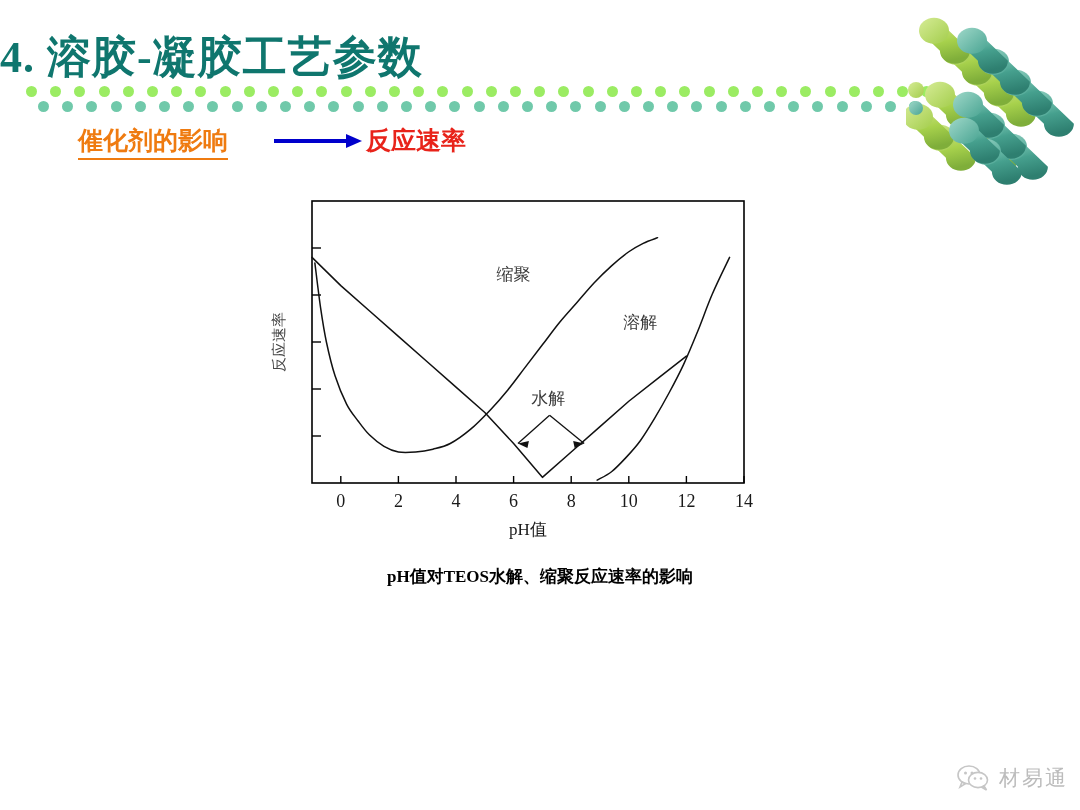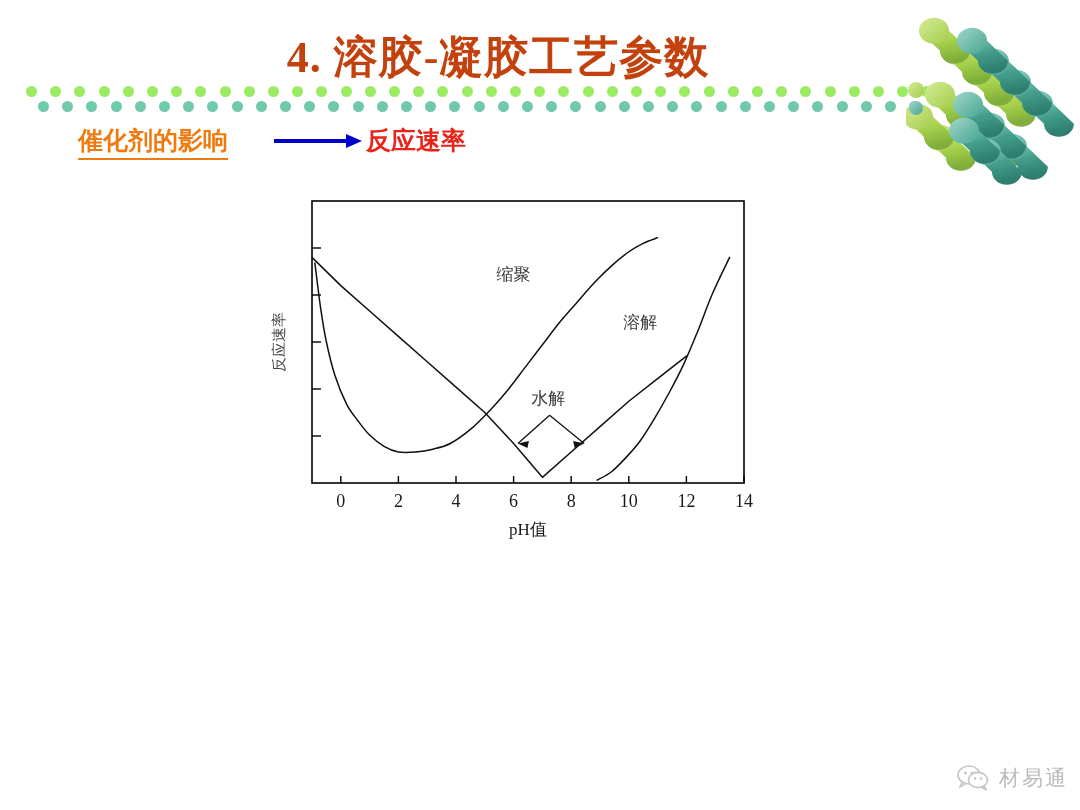--- a/index.html
+++ b/index.html
@@ -9,25 +9,25 @@
     font-family:"Liberation Sans","DejaVu Sans",sans-serif;
     position:relative;
     overflow:hidden;
   }
   .slide{position:absolute;inset:0;}
 
   
   .title{
     position:absolute;
     left:0;top:28px;width:996px;
-    text-align:center;
+    text-align:left;
     font-family:"Liberation Serif","DejaVu Serif",serif;
     font-size:44px;
     font-weight:700;
-    color:#c2410c;
+    color:#0f766e;
     letter-spacing:1px;
     white-space:nowrap;
   }
 
   
   .dots{position:absolute;left:0;top:82px;width:1080px;height:36px;}
   .dot{position:absolute;border-radius:50%;}
   .dot-a{width:11px;height:11px;background:#9bec63;top:4px;}
   .dot-b{width:11px;height:11px;background:#70c9aa;top:19px;}
 
@@ -207,20 +207,21 @@
         <text x="251.6" y="89.96000000000001" text-anchor="middle" font-size="17" font-family="&quot;Liberation Serif&quot;, serif" fill="#3a3a3a">缩聚</text>
         <text x="378.32" y="137.89999999999998" text-anchor="middle" font-size="17" font-family="&quot;Liberation Serif&quot;, serif" fill="#3a3a3a">溶解</text>
         <text x="286.15999999999997" y="214.04" text-anchor="middle" font-size="17" font-family="&quot;Liberation Serif&quot;, serif" fill="#3a3a3a">水解</text>
         <path d="M 287.6 225.32 L 255.92000000000002 253.51999999999998" stroke="#111" stroke-width="1.3" fill="none"></path>
         <path d="M 287.6 225.32 L 322.16 253.51999999999998" stroke="#111" stroke-width="1.3" fill="none"></path>
         <path d="M 255.92000000000002 253.51999999999998 l 11 -2.5 l -1.5 7 Z" fill="#111"></path>
         <path d="M 322.16 253.51999999999998 l -11 -2.5 l 1.5 7 Z" fill="#111"></path>
       </svg>
   </div>
 
+  <div class="chart-caption">pH值对TEOS水解、缩聚反应速率的影响</div>
 
   <div class="deco">
     <svg width="170" height="185" viewBox="0 0 170 185">
       <defs>
         <linearGradient id="gGreen" x1="0" y1="0" x2="0.35" y2="1">
           <stop offset="0%" stop-color="#c8e07a"></stop>
           <stop offset="45%" stop-color="#a7d14c"></stop>
           <stop offset="100%" stop-color="#7fae3a"></stop>
         </linearGradient>
         <linearGradient id="gGreenTop" x1="0" y1="0" x2="1" y2="1">

